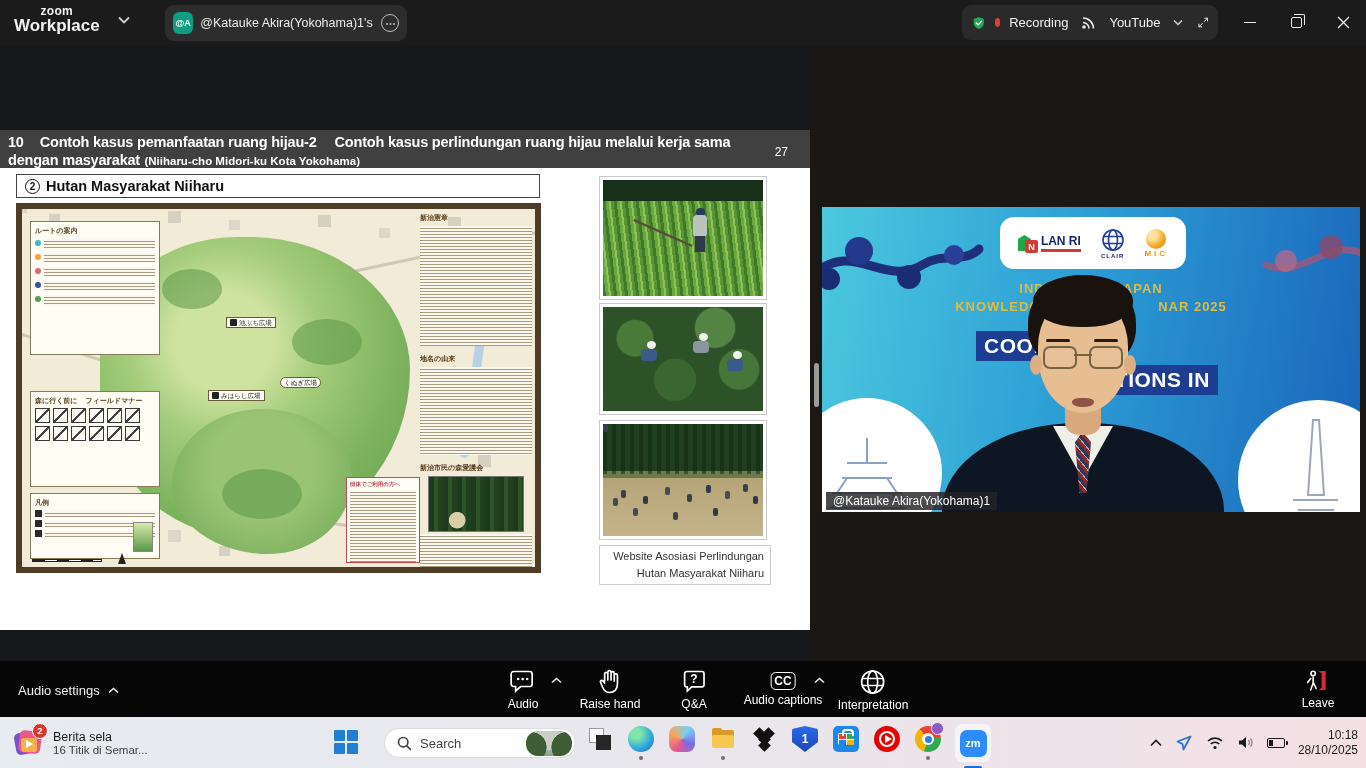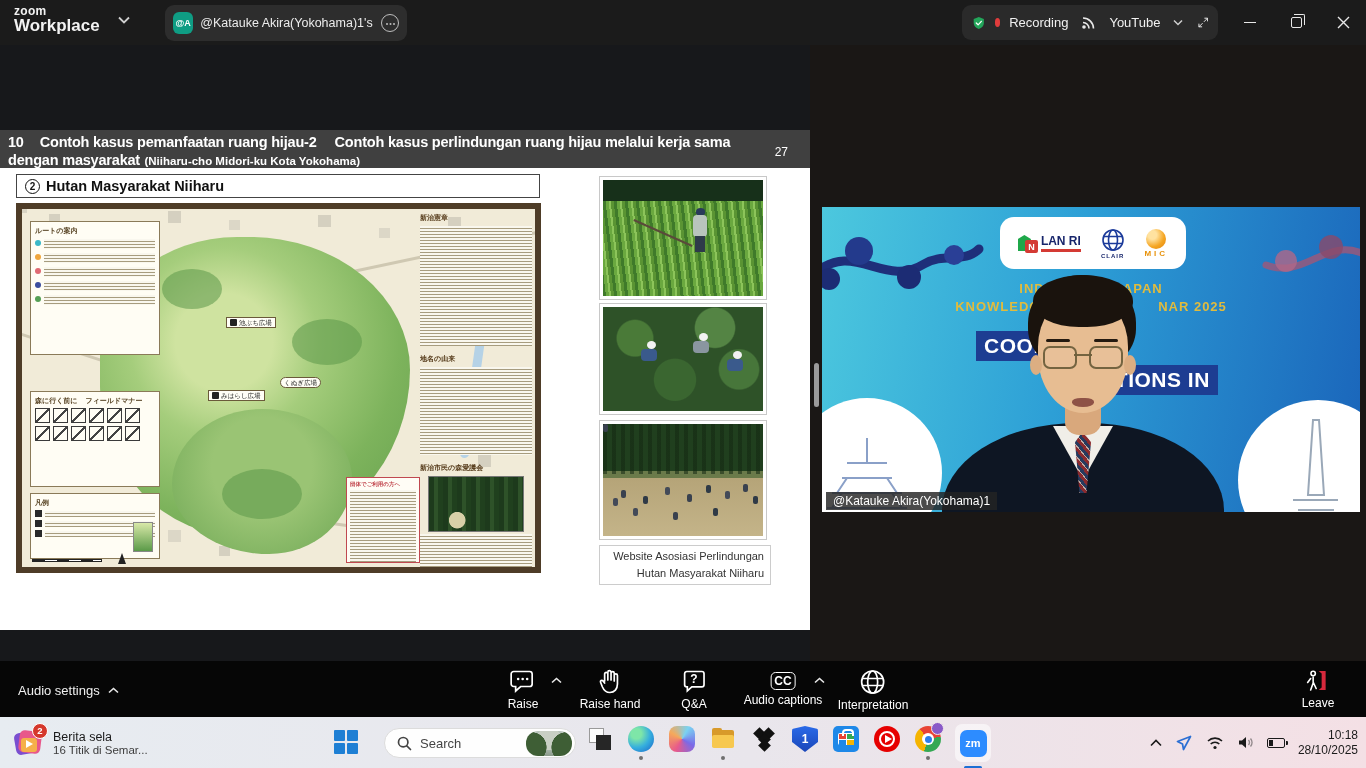--- a/index.html
+++ b/index.html
@@ -1,21 +1,21 @@
 <!DOCTYPE html>
 <html><head>
 <meta charset="utf-8">
 <style>
   * { margin:0; padding:0; box-sizing:border-box; }
   html,body { width:1366px; height:768px; overflow:hidden; background:#000; }
   body { font-family:"Liberation Sans", sans-serif; position:relative; }
   #app { position:absolute; inset:0; width:1366px; height:768px; background:#151515; }
 
   
-  #titlebar { position:absolute; left:0; top:0; width:1366px; height:45px; background:#1b1b1b; }
+  #titlebar { position:absolute; left:0; top:0; width:1366px; height:45px; background:#1b1b1b;text-align:center; }
   .logo-wrap { position:absolute; left:14px; top:4px; color:#f2f2f2; }
   .logo-top { font-size:12px; font-weight:bold; letter-spacing:.3px; }
   .logo-bottom { font-size:17px; font-weight:bold; margin-top:-2px; }
   .logo-chevron { position:absolute; left:118px; top:16px; }
   .tab { position:absolute; left:165px; top:5px; height:36px; width:242px; background:#2d2d2d; border-radius:9px; display:flex; align-items:center; padding:0 8px; gap:7px; }
   .tab-avatar { width:22px; height:22px; border-radius:6px; background:#0f9d84; color:#fff; font-size:9px; font-weight:bold; display:flex; align-items:center; justify-content:center; }
   .tab-label { color:#ececec; font-size:12.5px; white-space:nowrap; overflow:hidden; }
   .tab-menu { width:18px; height:18px; border:1.5px solid #bdbdbd; border-radius:50%; position:relative; flex:0 0 auto; }
   .tab-menu i { position:absolute; left:4px; top:7.5px; width:2px; height:2px; border-radius:50%; background:#bdbdbd; box-shadow:3.5px 0 0 #bdbdbd, 7px 0 0 #bdbdbd; }
   .meet-pill { position:absolute; left:962px; top:5px; height:35px; width:256px; background:#2a2a2a; border-radius:9px; display:flex; align-items:center; padding:0 10px; gap:9px; }
@@ -531,21 +531,21 @@
         </svg>
     </div>
 
     <div class="tb-btn" style="left:523px;">
       <svg width="26" height="25" viewBox="0 0 26 25">
           <path d="M4 2.5 h16 a2.5 2.5 0 0 1 2.5 2.5 v10 a2.5 2.5 0 0 1 -2.5 2.5 h-9 l-5 4.5 v-4.5 h-2 a2.5 2.5 0 0 1 -2.5 -2.5 v-10 a2.5 2.5 0 0 1 2.5 -2.5 Z" fill="none" stroke="#fff" stroke-width="1.7"></path>
           <circle cx="8.5" cy="10" r="1.3" fill="#fff"></circle>
           <circle cx="13" cy="10" r="1.3" fill="#fff"></circle>
           <circle cx="17.5" cy="10" r="1.3" fill="#fff"></circle>
         </svg>
-      <span class="lab">Raise</span>
+      <span class="lab">Audio</span>
     </div>
     <svg class="tb-caret" style="left:551px;" width="11" height="7" viewBox="0 0 11 7">
         <polyline points="1,5.5 5.5,1.5 10,5.5" fill="none" stroke="#e8e8e8" stroke-width="1.6"></polyline>
       </svg>
 
     <div class="tb-btn" style="left:610px;">
       <svg width="24" height="25" viewBox="0 0 24 25">
           <path d="M7 12 V5 a1.6 1.6 0 0 1 3.2 0 V11 M10.2 11 V3.2 a1.6 1.6 0 0 1 3.2 0 V11 M13.4 11 V4.2 a1.6 1.6 0 0 1 3.2 0 V12 M16.6 12 V6.5 a1.6 1.6 0 0 1 3.2 0 V15 c0 5-3 8.5-7.5 8.5 c-4 0-6-2-7.5-5.5 L3 13.5 c-.8-1.6 1.2-3 2.4-1.6 L7 14" fill="none" stroke="#fff" stroke-width="1.7" stroke-linecap="round" stroke-linejoin="round"></path>
         </svg>
       <span class="lab">Raise hand</span>

